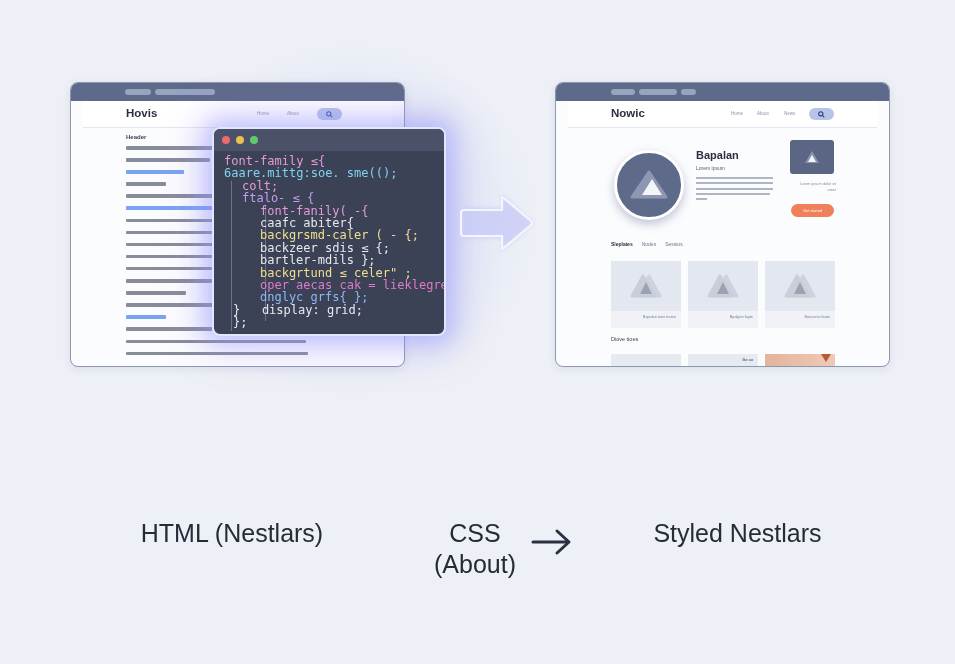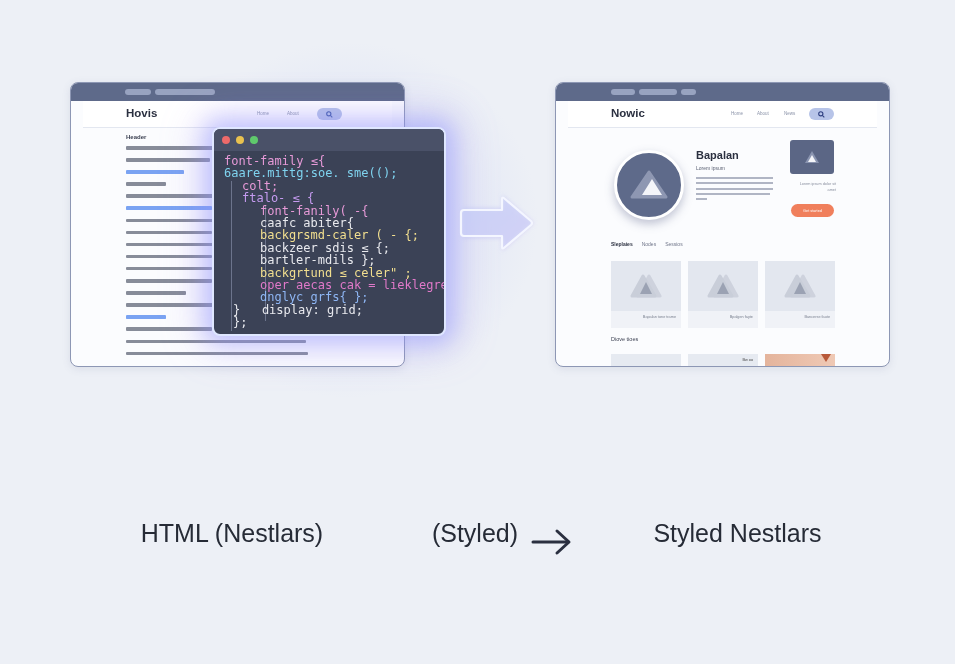--- a/index.html
+++ b/index.html
@@ -266,21 +266,22 @@
   <div class="section2">Diove tioes</div>
   <div class="cards2">
     <div class="card2"></div>
     <div class="card2">Bw oo</div>
     <div class="card2 peach"></div>
   </div>
 </div>
 
 <div class="caption cap-html">HTML (Nestlars)</div>
 <div class="caption cap-css">
-  <div>(Styled)</div>
+  <div>CSS</div>
+  <div>(About)</div>
 </div>
 <svg class="cap-arrow" viewBox="0 0 42 28">
   <line x1="2" y1="14" x2="37" y2="14" stroke="#2b3040" stroke-width="3" stroke-linecap="round"></line>
   <polyline points="26,3 38,14 26,25" fill="none" stroke="#2b3040" stroke-width="3" stroke-linecap="round" stroke-linejoin="round"></polyline>
 </svg>
 <div class="caption cap-site">
   <div>Styled Nestlars</div>
 </div>
 
 </body></html>

